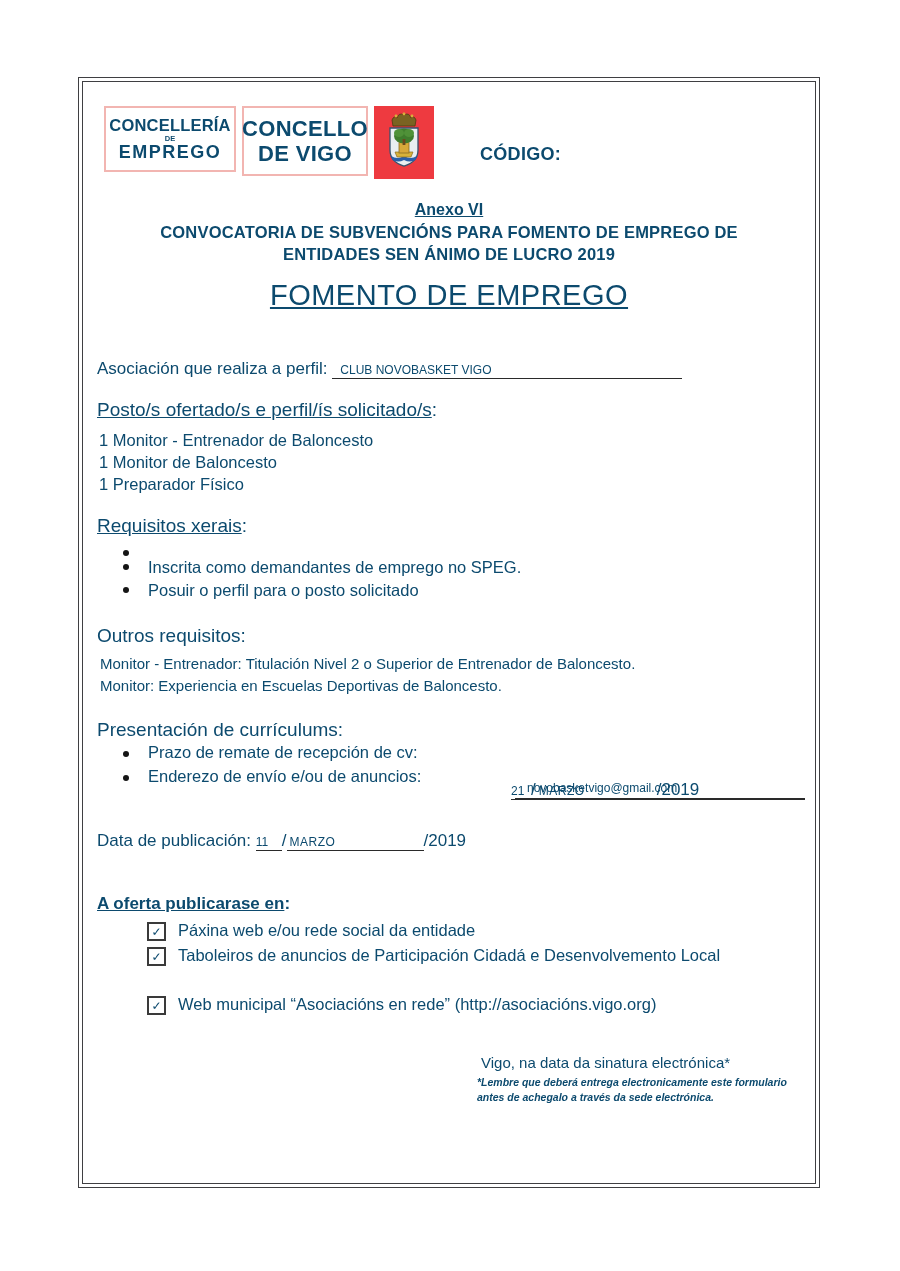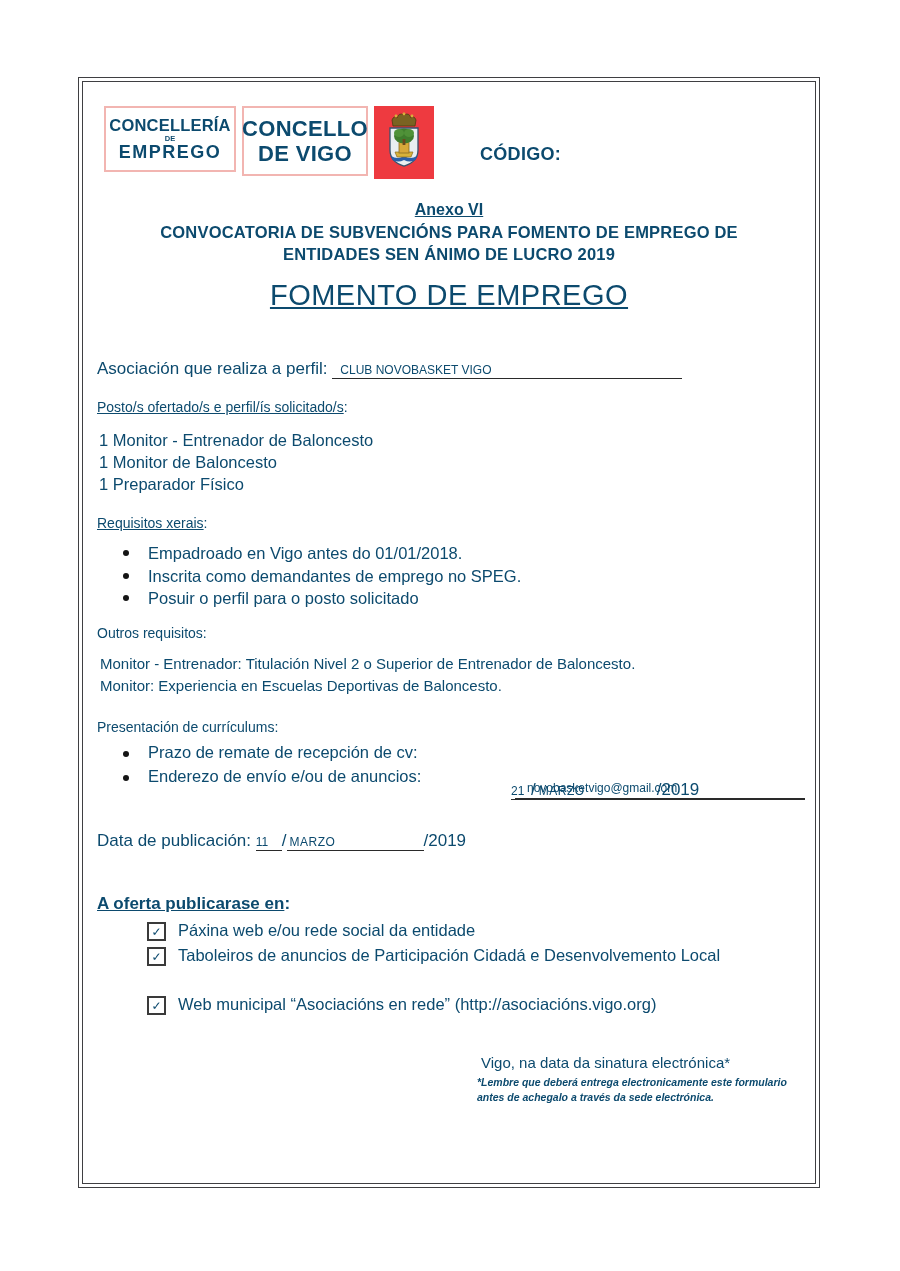--- a/index.html
+++ b/index.html
@@ -23,21 +23,21 @@
   .codigo{margin-left:46px;margin-top:38px;font-size:18px;font-weight:bold;letter-spacing:.3px;}
 
   
   .titles{position:absolute;left:0;right:0;top:119px;text-align:center;}
   .anexo{font-size:16px;font-weight:bold;text-decoration:underline;margin-bottom:2px;}
   .conv{font-size:16.5px;font-weight:bold;line-height:22px;letter-spacing:.2px;}
   .offer{margin-top:14px;font-size:29px;letter-spacing:.5px;}
   .offer span{text-decoration:underline;}
 
   
-  .h17{font-size:14px;}
+  .h17{font-size:19px;}
   .u{text-decoration:underline;}
   .field{display:inline-block;border-bottom:1px solid #2a2a2a;font-size:12px;vertical-align:baseline;}
 
   .asoc{position:absolute;left:14px;top:277px;font-size:17px;}
   .asoc .field{width:342px;padding:0 0 1px 8px;}
 
   .postos-h{position:absolute;left:14px;top:317px;}
   .postos-list{position:absolute;left:16px;top:347px;font-size:16.5px;line-height:22px;}
 
   .reqx-h{position:absolute;left:14px;top:433px;}
@@ -128,21 +128,20 @@
         <div>1 Monitor de Baloncesto</div>
         <div>1 Preparador Físico</div>
       </div>
 
       <div class="reqx-h h17">
         <span class="u">Requisitos xerais</span><span>:</span>
       </div>
       <div class="blist reqx-list">
         <div class="brow">
             <span class="dot"></span>
-            <span>Empadroado en Vigo antes do 01/01/2018.</span>
           </div>
         <div class="brow">
             <span class="dot"></span>
             <span>Inscrita como demandantes de emprego no SPEG.</span>
           </div>
         <div class="brow">
             <span class="dot"></span>
             <span>Posuir o perfil para o posto solicitado</span>
           </div>
       </div>

